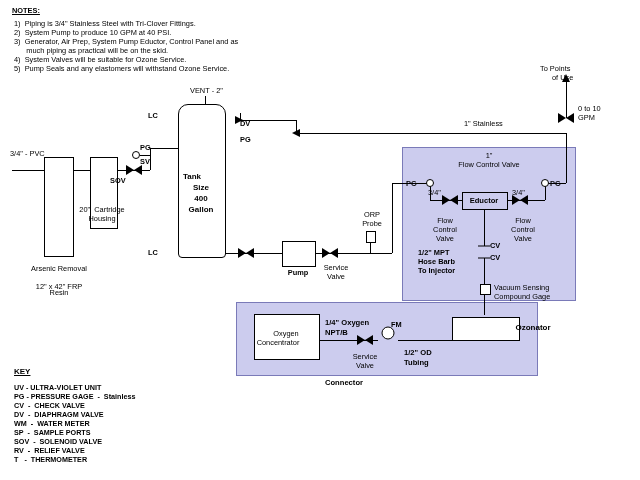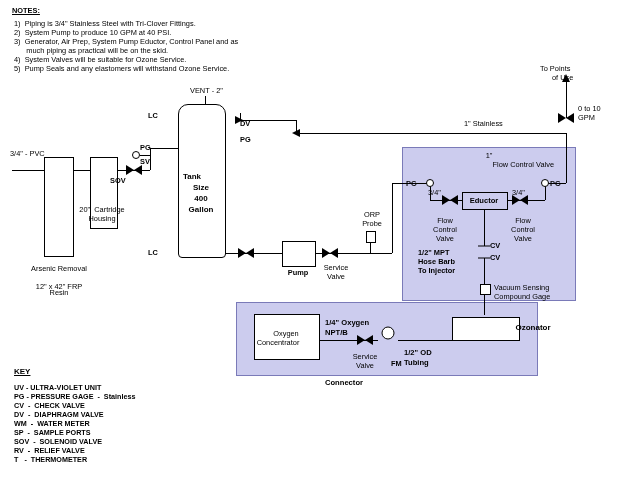--- a/index.html
+++ b/index.html
@@ -194,21 +194,21 @@
   <div class="t ctr" style="left:314px;top:263px;width:44px;">Service</div>
   <div class="t ctr" style="left:314px;top:272px;width:44px;">Valve</div>
 
   <div class="t" style="left:464px;top:119px;">1" Stainless</div>
   <div class="t" style="left:540px;top:64px;">To Points</div>
   <div class="t" style="left:552px;top:73px;">of Use</div>
   <div class="t" style="left:578px;top:104px;">0 to 10</div>
   <div class="t" style="left:578px;top:113px;">GPM</div>
 
   <div class="t ctr" style="left:424px;top:151px;width:130px;">1"</div>
-  <div class="t ctr" style="left:424px;top:160px;width:130px;text-align:right;">Flow Control Valve</div>
+  <div class="t ctr" style="left:424px;top:160px;width:130px;">Flow Control Valve</div>
 
   <div class="t b" style="left:406px;top:179px;">PG</div>
   <div class="t b" style="left:550px;top:179px;">PG</div>
 
   <div class="t" style="left:428px;top:188px;">3/4"</div>
   <div class="t" style="left:512px;top:188px;">3/4"</div>
 
   <div class="t ctr" style="left:424px;top:216px;width:42px;">Flow</div>
   <div class="t ctr" style="left:424px;top:225px;width:42px;">Control</div>
   <div class="t ctr" style="left:424px;top:234px;width:42px;">Valve</div>
@@ -224,21 +224,21 @@
   <div class="t b" style="left:418px;top:257px;">Hose Barb</div>
   <div class="t b" style="left:418px;top:266px;">To Injector</div>
 
   <div class="t" style="left:494px;top:283px;">Vacuum Sensing</div>
   <div class="t" style="left:494px;top:292px;">Compound Gage</div>
 
   <div class="t b" style="left:325px;top:318px;font-size:7.6px;">1/4" Oxygen</div>
   <div class="t b" style="left:325px;top:328px;font-size:7.6px;">NPT/B</div>
   <div class="t b" style="left:325px;top:338px;font-size:7.6px;margin-top:40px;">Connector</div>
 
-  <div class="t b" style="left:391px;top:320px;margin-top:39px;">FM</div>
+  <div class="t b" style="left:391px;top:320px;">FM</div>
 
   <div class="t b" style="left:404px;top:348px;font-size:7.6px;">1/2" OD</div>
   <div class="t b" style="left:404px;top:358px;font-size:7.6px;">Tubing</div>
 
   <div class="t ctr" style="left:344px;top:352px;width:42px;">Service</div>
   <div class="t ctr" style="left:344px;top:361px;width:42px;">Valve</div>
 
 </div>
 
 </body></html>

